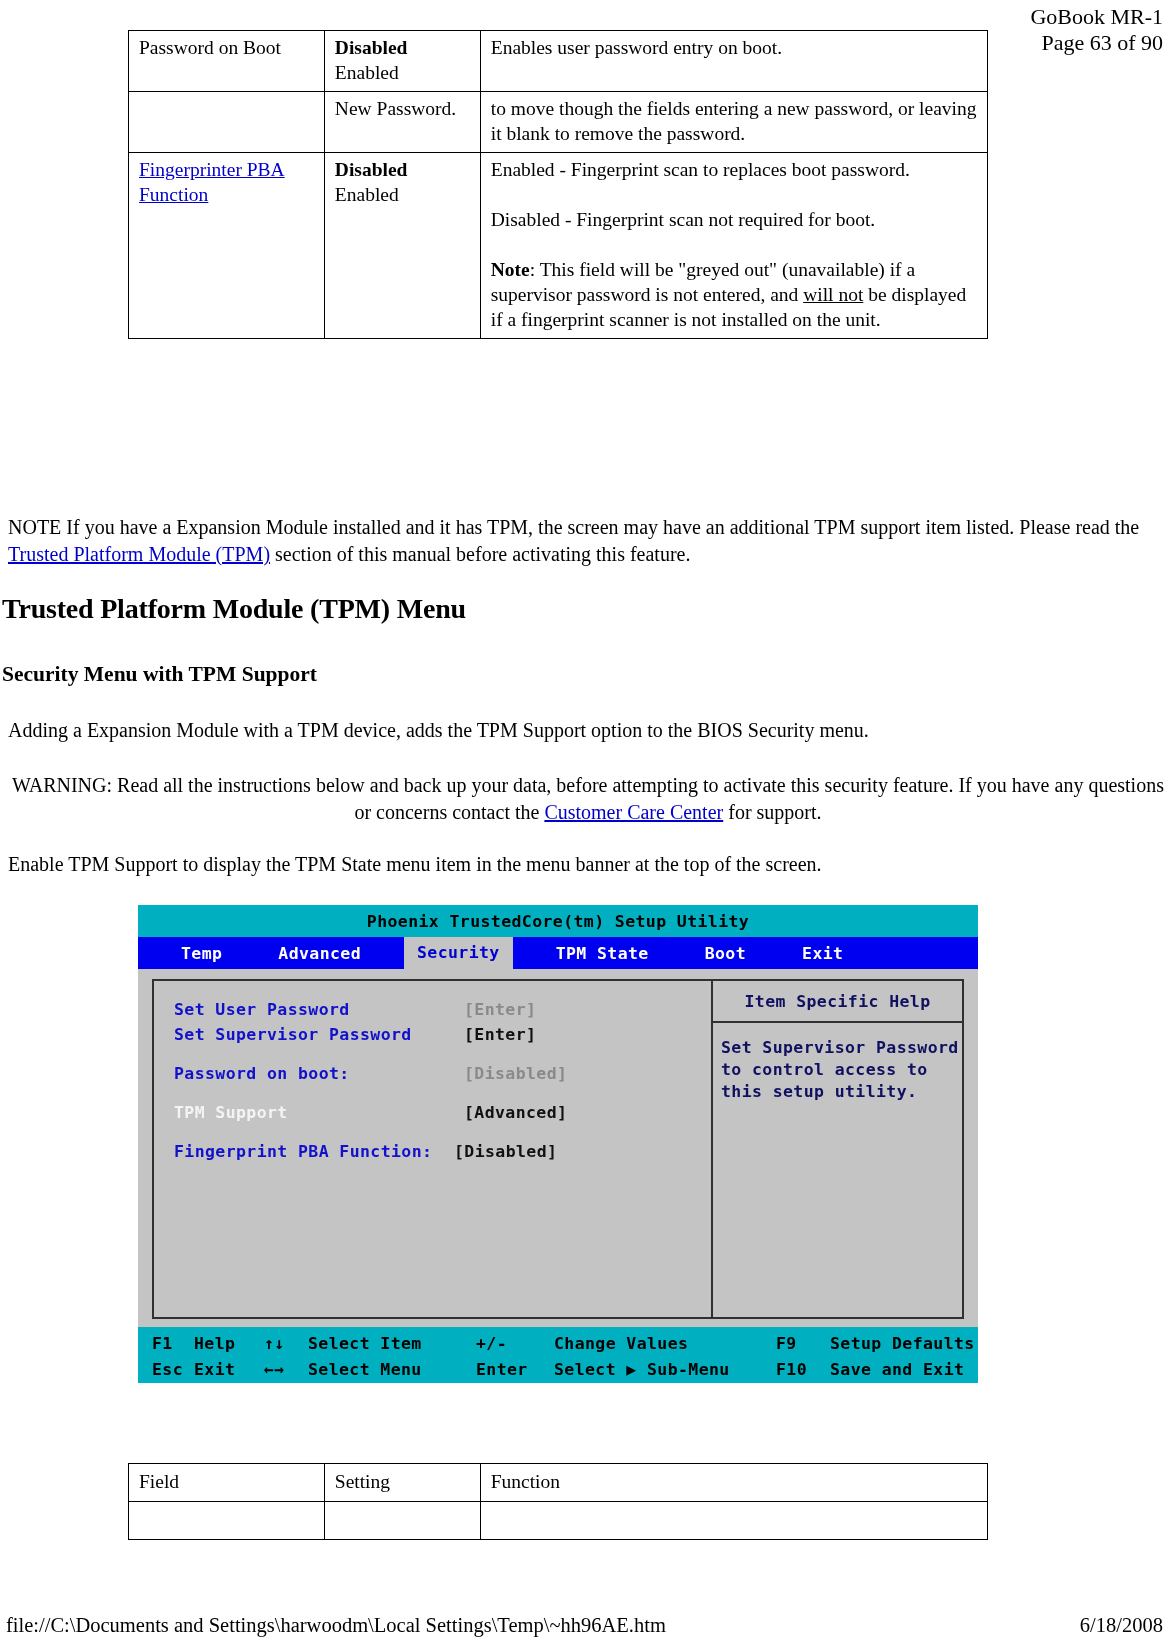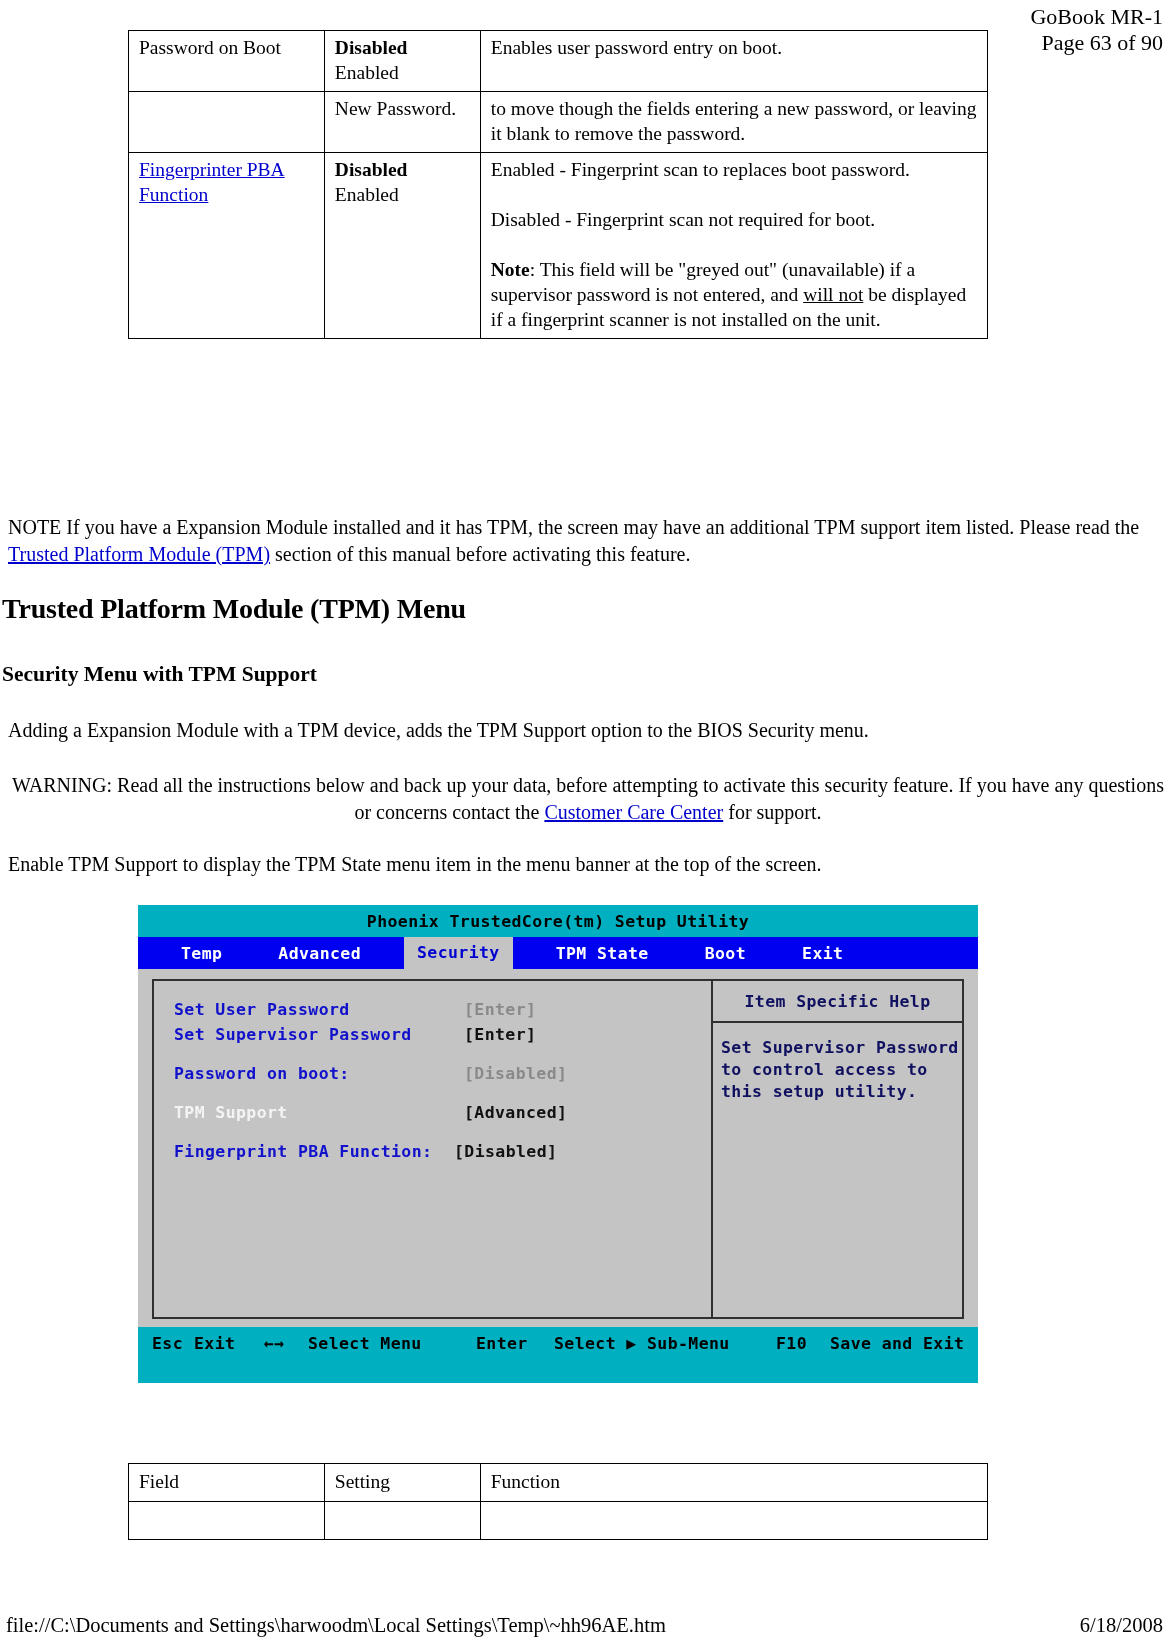--- a/index.html
+++ b/index.html
@@ -313,20 +313,30 @@
       <div class="help-body">
         <div>Set Supervisor Password</div>
         <div>to control access to</div>
         <div>this setup utility.</div>
       </div>
     </div>
   </div>
 
   <div class="bios-footer">
     <div class="fk-row">
+      <span class="fk" style="width:42px">F1</span>
+      <span class="fk" style="width:70px">Help</span>
+      <span class="fk" style="width:44px">↑↓</span>
+      <span class="fk" style="width:168px">Select Item</span>
+      <span class="fk" style="width:78px">+/-</span>
+      <span class="fk" style="width:222px">Change Values</span>
+      <span class="fk" style="width:54px">F9</span>
+      <span class="fk">Setup Defaults</span>
+    </div>
+    <div class="fk-row">
       <span class="fk" style="width:42px">Esc</span>
       <span class="fk" style="width:70px">Exit</span>
       <span class="fk" style="width:44px">←→</span>
       <span class="fk" style="width:168px">Select Menu</span>
       <span class="fk" style="width:78px">Enter</span>
       <span class="fk" style="width:222px">Select ▶ Sub-Menu</span>
       <span class="fk" style="width:54px">F10</span>
       <span class="fk">Save and Exit</span>
     </div>
   </div>

